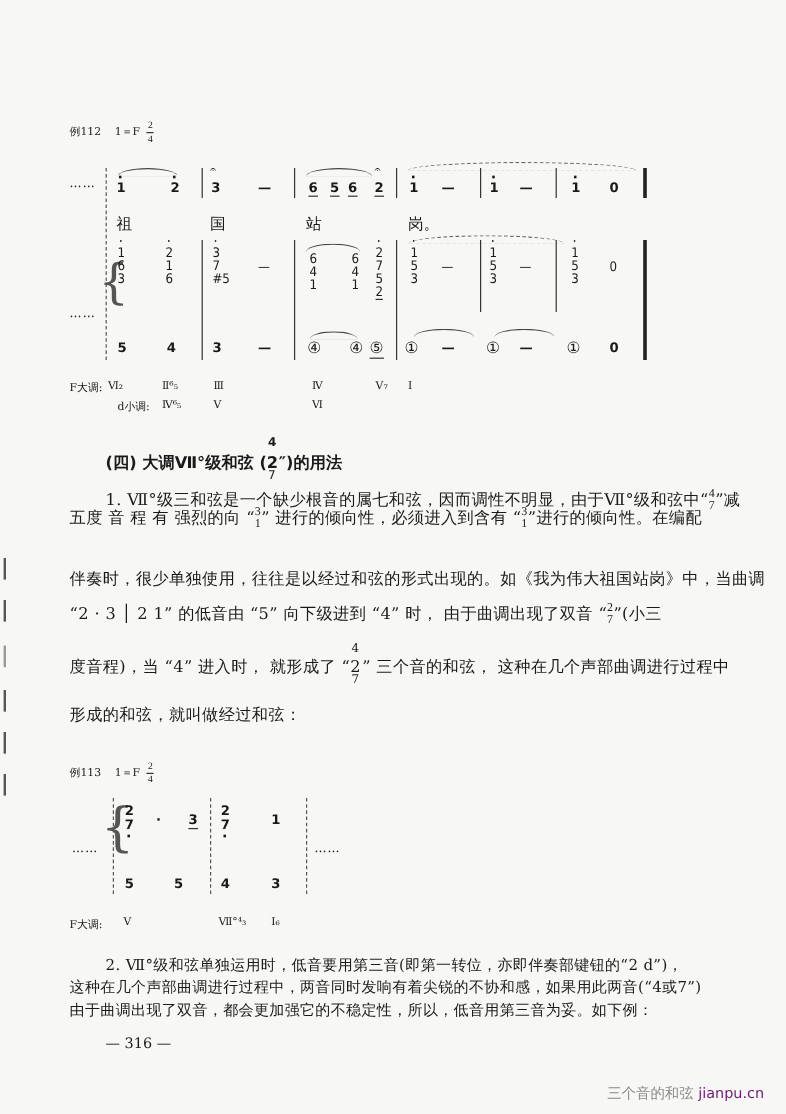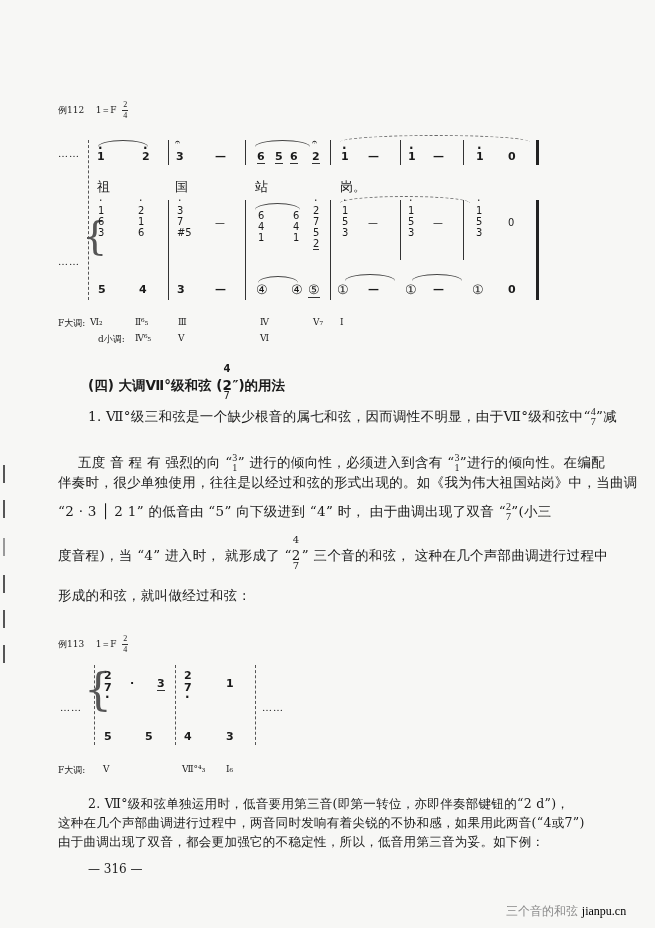--- a/index.html
+++ b/index.html
@@ -20,21 +20,21 @@
   .bl.thick { border-left: 3px solid #222; }
   .tie { position: absolute; border-top: 1px solid #444; border-radius: 50% 50% 0 0 / 100% 100% 0 0; height: 6px; }
   .tie.dash { border-top: 1px dashed #666; }
   .dot-above::before { content: "·"; position: absolute; top: -9px; left: 1px; font-size: 12px; }
   .dot-below::after { content: "·"; position: absolute; bottom: -9px; left: 1px; font-size: 12px; }
   .u { border-bottom: 1px solid #333; }
   .text { font-size: 13.5px; letter-spacing: 0.3px; }
   .heading { font-weight: bold; font-size: 13.5px; font-family: "DejaVu Sans", sans-serif; }
   .margin-tick { position:absolute; left:3px; width:2px; background:#555; }
   .watermark { font-family: "DejaVu Sans", sans-serif; font-size: 12px; color: #8a8a8a; }
-  .watermark .brand { color: #000000; font-family: Liberation Serif, serif; }
+  .watermark .brand { color: #701a75; }
 </style>
 </head>
 <body>
 
 <div class="margin-tick" style="top:465px;height:18px;"></div>
 <div class="margin-tick" style="top:500px;height:18px;"></div>
 <div class="margin-tick" style="top:538px;height:18px;background:#999;"></div>
 <div class="margin-tick" style="top:575px;height:18px;"></div>
 <div class="margin-tick" style="top:610px;height:18px;"></div>
 <div class="margin-tick" style="top:645px;height:18px;"></div>
@@ -171,21 +171,21 @@
 <div class="abs small" style="left:178px;top:333px;">Ⅴ</div>
 <div class="abs small" style="left:260px;top:333px;">Ⅵ</div>
 
 <div class="abs heading" style="left:88px;top:377px;">
   <span>(四) 大调Ⅶ°级和弦 (</span><span style="display:inline-block;position:relative;width:10px;"><span style="position:absolute;top:-14px;left:1px;font-size:10px;">4</span><span>2</span><span style="position:absolute;top:13px;left:1px;font-size:10px;font-weight:normal;">7</span></span><span>″)的用法</span>
 </div>
 
 <div class="abs text" style="left:88px;top:407px;">
   <span>1. Ⅶ°级三和弦是一个缺少根音的属七和弦，因而调性不明显，由于Ⅶ°级和弦中“</span><span class="frac" style="font-size:10px;line-height:10px;"><span>4</span><br><span>7</span></span><span>”减</span>
 </div>
-<div class="abs text" style="left:58px;top:453px;margin-left:20px;">
+<div class="abs text" style="left:58px;top:422px;">
   <span>五度 音 程 有 强烈的向 “</span><span class="frac" style="font-size:10px;line-height:10px;"><span>3</span><br><span>1</span></span><span>” 进行的倾向性，必须进入到含有 “</span><span class="frac" style="font-size:10px;line-height:10px;"><span>3</span><br><span>1</span></span><span>”进行的倾向性。在编配</span>
 </div>
 <div class="abs text" style="left:58px;top:474px;">伴奏时，很少单独使用，往往是以经过和弦的形式出现的。如《我为伟大祖国站岗》中，当曲调</div>
 <div class="abs text" style="left:58px;top:502px;">
   <span>“2 · 3 │ 2  1” 的低音由 “5” 向下级进到 “4” 时， 由于曲调出现了双音 “</span><span class="frac" style="font-size:10px;line-height:10px;"><span>2</span><br><span>7</span></span><span>”(小三</span>
 </div>
 <div class="abs text" style="left:58px;top:547px;">
   <span>度音程)，当 “4” 进入时， 就形成了 “</span><span style="display:inline-block;position:relative;width:10px;"><span style="position:absolute;top:-13px;left:1px;font-size:10px;">4</span><span>2</span><span style="position:absolute;top:13px;left:1px;font-size:10px;">7</span></span><span>” 三个音的和弦， 这种在几个声部曲调进行过程中</span>
 </div>
 <div class="abs text" style="left:58px;top:587px;">形成的和弦，就叫做经过和弦：</div>

